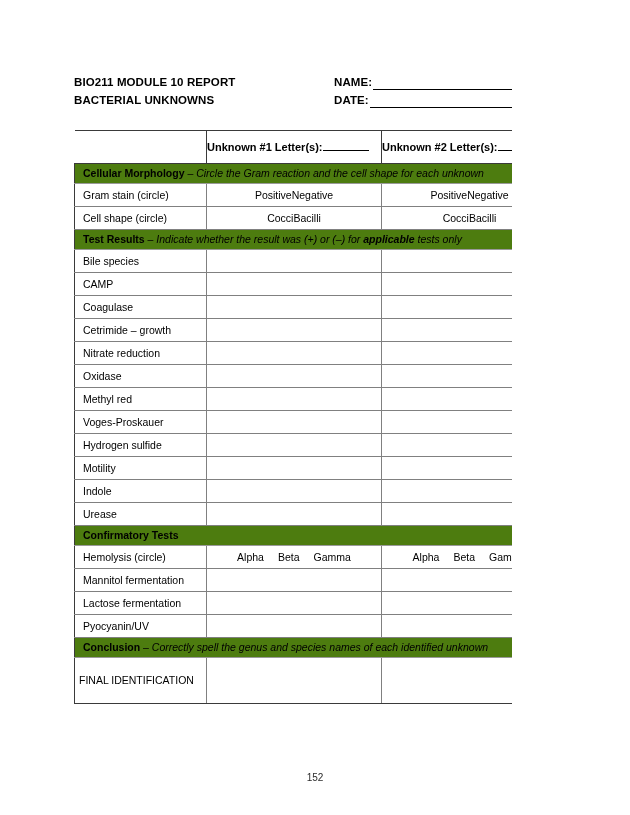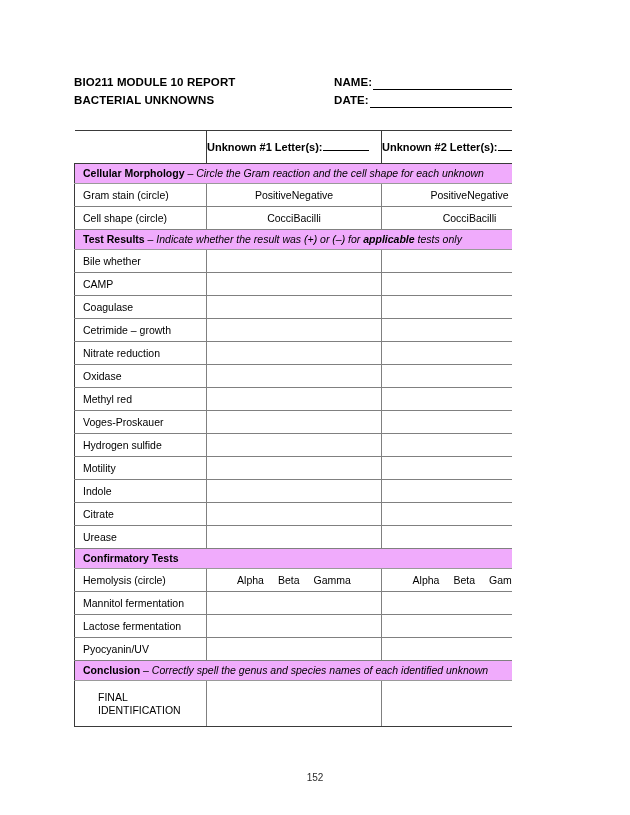--- a/index.html
+++ b/index.html
@@ -103,21 +103,21 @@
     display: inline-block;
     width: 46px;
     border-bottom: 1.3px solid #000;
     height: 10px;
     margin-left: 0px;
     vertical-align: baseline;
   }
 
   
   tr.section-row td {
-    background: #f0abfc;
+    background: #4d7c0f;
     height: 19px;
     padding-left: 8px;
     border-left: 1.3px solid #3a3a3a;
     border-right: 1.3px solid #3a3a3a;
     border-top: 1px solid #9a9a9a;
     border-bottom: 1px solid #9a9a9a;
   }
   .sec-strong { font-weight: bold; font-size: 10.5px; }
   .sec-italic { font-style: italic; font-size: 10.5px; }
   .sec-italic-bold { font-style: italic; font-weight: bold; font-size: 10.5px; }
@@ -137,21 +137,21 @@
     display: flex;
     justify-content: center;
     align-items: center;
     font-size: 10.5px;
   }
   .choices.tri { gap: 14px; }
 
   
   tr.final-row td { height: 45px; }
   tr.final-row td.lbl {
-    padding-left: 23px;
+    padding-left: 4px;
     border-left: 1.3px solid #3a3a3a;
     border-bottom: 1.3px solid #3a3a3a;
   }
   tr.final-row td.u1 { border-bottom: 1.3px solid #3a3a3a; }
   tr.final-row td.u2 {
     border-right: 1.3px solid #3a3a3a;
     border-bottom: 1.3px solid #3a3a3a;
   }
 
   
@@ -241,21 +241,21 @@
         </td>
       </tr>
 
       <tr class="section-row">
         <td colspan="3" class="sec-indent">
           <span class="sec-strong">Test Results</span><span class="sec-italic"> – </span><span class="sec-italic">Indicate whether the result was (+) or (–) for </span><span class="sec-italic-bold">applicable</span><span class="sec-italic"> tests only</span>
         </td>
       </tr>
 
       <tr class="data-row">
-        <td class="lbl">Bile whether</td>
+        <td class="lbl">Bile species</td>
         <td class="u1"></td>
         <td class="u2"></td>
       </tr>
       <tr class="data-row">
         <td class="lbl">CAMP</td>
         <td class="u1"></td>
         <td class="u2"></td>
       </tr>
       <tr class="data-row">
         <td class="lbl">Coagulase</td>
@@ -292,25 +292,20 @@
         <td class="u1"></td>
         <td class="u2"></td>
       </tr>
       <tr class="data-row">
         <td class="lbl">Motility</td>
         <td class="u1"></td>
         <td class="u2"></td>
       </tr>
       <tr class="data-row">
         <td class="lbl">Indole</td>
-        <td class="u1"></td>
-        <td class="u2"></td>
-      </tr>
-      <tr class="data-row">
-        <td class="lbl">Citrate</td>
         <td class="u1"></td>
         <td class="u2"></td>
       </tr>
       <tr class="data-row">
         <td class="lbl">Urease</td>
         <td class="u1"></td>
         <td class="u2"></td>
       </tr>
 
       <tr class="section-row">

